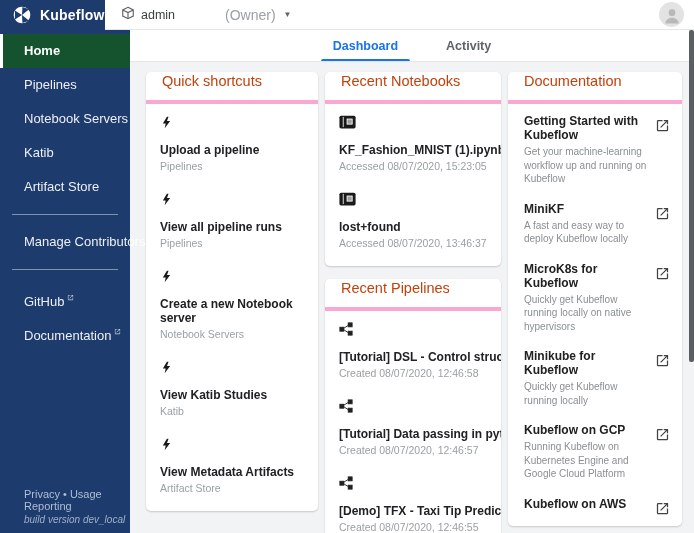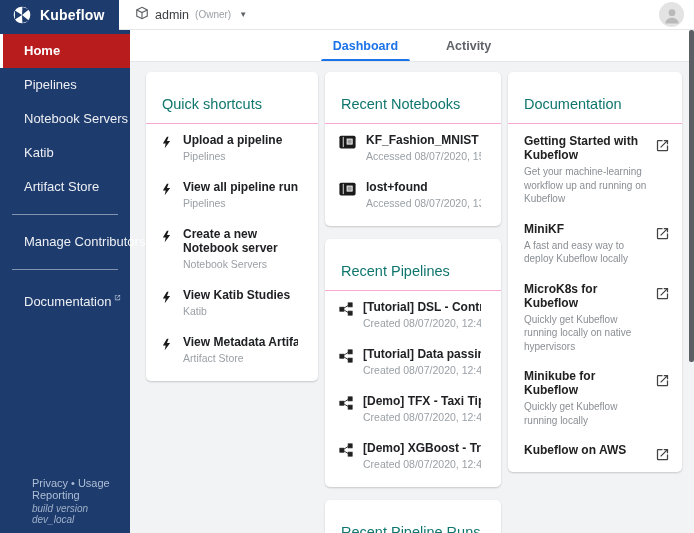--- a/index.html
+++ b/index.html
@@ -1,60 +1,60 @@
 <!DOCTYPE html>
 <html><head>
 <meta charset="utf-8">
 <style>
   * { margin:0; padding:0; box-sizing:border-box; }
   html,body { width:694px; height:533px; overflow:hidden; font-family:"Liberation Sans", sans-serif; background:#f1f3f4; }
   .app { position:relative; width:694px; height:533px; }
 
   
   .topbar { position:absolute; top:0; left:0; right:0; height:30px; display:flex; z-index:5; }
-  .topbar-left { width:119px; height:30px; background:#1d3b6d; display:flex; align-items:center; padding-left:12px; gap:8px; }
+  .topbar-left { width:105px; height:30px; background:#1d3b6d; display:flex; align-items:center; padding-left:12px; gap:8px; }
   .logo-mark { width:20px; height:20px; flex:0 0 auto; }
   .app-title { color:#ffffff; font-size:14px; font-weight:bold; letter-spacing:.2px; }
   .topbar-right { flex:1; background:#ffffff; border-bottom:1px solid #e4e6e8; display:flex; align-items:center; padding:0 10px 0 16px;gap:16px; }
   .ns-select { display:flex; align-items:center; gap:6px; cursor:pointer; }
   .ns-name { font-size:12.5px; color:#3c4043; }
-  .ns-role { font-size:10px; color:#9aa0a6; }
+  .ns-role { font-size:14px; color:#9aa0a6;margin-left:44px; }
   .caret { font-size:8px; color:#5f6368; margin-left:2px; }
   .spacer { flex:1; }
   .avatar { width:25px; height:25px; border-radius:50%; background:#e3e3e3; position:relative; overflow:hidden; }
   .avatar svg { position:absolute; left:50%; top:55%; transform:translate(-50%,-50%); }
 
   
   .sidebar { position:absolute; top:30px; left:0; width:130px; bottom:0; background:#1d3b6d; padding-top:4px; z-index:4; }
   .nav-item { height:34px; line-height:34px; padding-left:24px; font-size:13px; color:rgba(255,255,255,.92); cursor:pointer; white-space:nowrap; }
-  .nav-item.active { background:#b91c1c; border-left:3px solid #ffffff; padding-left:21px; font-weight:bold; color:#ffffff; }
+  .nav-item.active { background:#14532d; border-left:3px solid #ffffff; padding-left:21px; font-weight:bold; color:#ffffff; }
   .nav-divider { border:none; border-top:1px solid rgba(255,255,255,.45); margin:10px 12px; }
   .ext-mini { display:inline-block; vertical-align:super; margin-left:3px; }
-  .side-footer { position:absolute; left:0; right:0; bottom:8px; padding-left:32px; }
+  .side-footer { position:absolute; left:0; right:0; bottom:8px; padding-left:24px; }
   .foot-links { font-size:11px; color:#aebfd6; }
   .foot-links .dot { margin:0 3px; }
   .foot-build { font-size:10px; font-style:italic; color:#9fb0c9; margin-top:2px; }
 
   
   .tabbar { position:absolute; top:30px; left:130px; right:0; height:32px; background:#ffffff; border-bottom:1px solid #e4e6e8; display:flex; align-items:stretch; justify-content:center; gap:8px; z-index:3; }
   .tab { position:relative; display:flex; align-items:center; padding:0 20px; font-size:12.5px; color:#5f6368; font-weight:bold; cursor:pointer; }
   .tab.active { color:#1a73e8; }
   .tab.active::after { content:""; position:absolute; left:8px; right:8px; bottom:0; height:2.5px; background:#1a73e8; border-radius:2px 2px 0 0; }
 
   
   .content { position:absolute; top:62px; left:130px; right:0; bottom:0; background:#f1f3f4; padding:10px 12px 0 16px; display:flex; gap:7px; overflow:hidden; }
   .col { display:flex; flex-direction:column; gap:13px; }
   .col1 { width:172px; }
   .col2 { width:176px;border-radius:18px; }
   .col3 { width:174px; }
 
   .card { background:#ffffff; border-radius:5px; box-shadow:0 1px 2px rgba(0,0,0,.18); overflow:hidden; flex:0 0 auto; }
-  .card-header { padding:24px 16px 11px; font-size:14.5px; color:#0f766e; border-bottom:1px solid #f9a8d4; }
-
-  .row { display:flex; gap:10px; padding:9px 20px 9px 14px; align-items:flex-start; cursor:pointer; }
+  .card-header { padding:1px 16px 11px; font-size:14.5px; color:#c2410c; border-bottom:4px solid #f9a8d4; }
+
+  .row { display:flex; gap:10px; padding:9px 20px 9px 14px; align-items:flex-start; cursor:pointer;flex-direction:column; }
   .row .ricon { flex:0 0 auto; margin-top:2px; }
   .rtext { min-width:0; }
   .rtitle { font-size:12px; font-weight:bold; color:#202124; white-space:nowrap; overflow:hidden; }
   .rsub { font-size:10.5px; color:#9aa0a6; margin-top:3px; white-space:nowrap; overflow:hidden; }
   .card .row:first-of-type { padding-top:13px; }
   .card-pad-bottom { height:8px; }
 
   
   .doc-row { display:flex; gap:8px; padding:10px 12px 6px 16px; cursor:pointer; }
   .doc-text { flex:1; min-width:0; }
@@ -112,20 +112,26 @@
   <div class="sidebar">
     <div class="nav-item active">Home</div>
     <div class="nav-item">Pipelines</div>
     <div class="nav-item">Notebook Servers</div>
     <div class="nav-item">Katib</div>
     <div class="nav-item">Artifact Store</div>
     <hr class="nav-divider">
     <div class="nav-item">Manage Contributors</div>
     <hr class="nav-divider">
     <div class="nav-item">
+      <span>GitHub</span><span class="ext-mini"><svg viewBox="0 0 24 24" width="7" height="7" fill="#c3cfdf">
+            <path d="M14 3h7v7h-2V6.4l-9.3 9.3-1.4-1.4L17.6 5H14V3z"></path>
+            <path d="M19 19H5V5h7V3H5a2 2 0 0 0-2 2v14a2 2 0 0 0 2 2h14a2 2 0 0 0 2-2v-7h-2v7z"></path>
+          </svg></span>
+    </div>
+    <div class="nav-item">
       <span>Documentation</span><span class="ext-mini"><svg viewBox="0 0 24 24" width="7" height="7" fill="#c3cfdf">
             <path d="M14 3h7v7h-2V6.4l-9.3 9.3-1.4-1.4L17.6 5H14V3z"></path>
             <path d="M19 19H5V5h7V3H5a2 2 0 0 0-2 2v14a2 2 0 0 0 2 2h14a2 2 0 0 0 2-2v-7h-2v7z"></path>
           </svg></span>
     </div>
     <div class="side-footer">
       <div class="foot-links">
         <span>Privacy</span><span class="dot">•</span><span>Usage Reporting</span>
       </div>
       <div class="foot-build">build version dev_local</div>
@@ -335,20 +341,30 @@
           <div class="doc-text">
             <div class="doc-title">Minikube for Kubeflow</div>
             <div class="doc-desc">Quickly get Kubeflow running locally</div>
           </div>
           <span class="doc-link"><svg viewBox="0 0 24 24" width="15" height="15" fill="#424242">
                 <path d="M14 3h7v7h-2V6.4l-9.3 9.3-1.4-1.4L17.6 5H14V3z"></path>
                 <path d="M19 19H5V5h7V3H5a2 2 0 0 0-2 2v14a2 2 0 0 0 2 2h14a2 2 0 0 0 2-2v-7h-2v7z"></path>
               </svg></span>
         </div>
 
+        <div class="doc-row">
+          <div class="doc-text">
+            <div class="doc-title">Kubeflow on GCP</div>
+            <div class="doc-desc">Running Kubeflow on Kubernetes Engine and Google Cloud Platform</div>
+          </div>
+          <span class="doc-link"><svg viewBox="0 0 24 24" width="15" height="15" fill="#424242">
+                <path d="M14 3h7v7h-2V6.4l-9.3 9.3-1.4-1.4L17.6 5H14V3z"></path>
+                <path d="M19 19H5V5h7V3H5a2 2 0 0 0-2 2v14a2 2 0 0 0 2 2h14a2 2 0 0 0 2-2v-7h-2v7z"></path>
+              </svg></span>
+        </div>
 
         <div class="doc-row">
           <div class="doc-text">
             <div class="doc-title">Kubeflow on AWS</div>
 
           </div>
           <span class="doc-link"><svg viewBox="0 0 24 24" width="15" height="15" fill="#424242">
                 <path d="M14 3h7v7h-2V6.4l-9.3 9.3-1.4-1.4L17.6 5H14V3z"></path>
                 <path d="M19 19H5V5h7V3H5a2 2 0 0 0-2 2v14a2 2 0 0 0 2 2h14a2 2 0 0 0 2-2v-7h-2v7z"></path>
               </svg></span>

